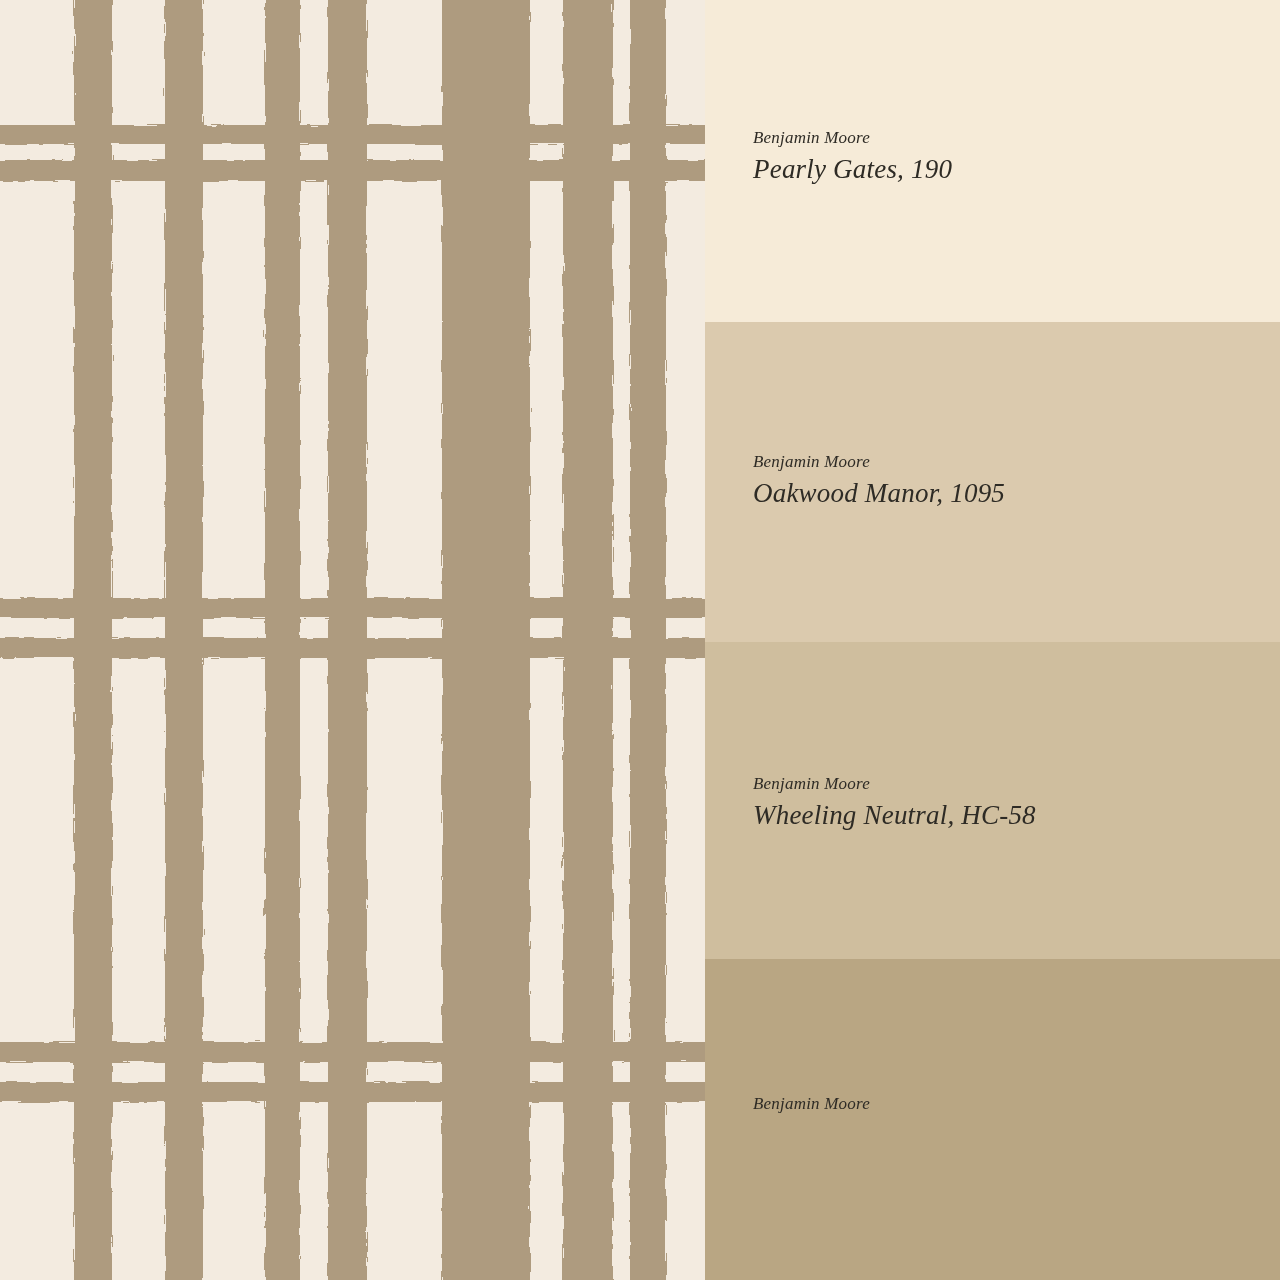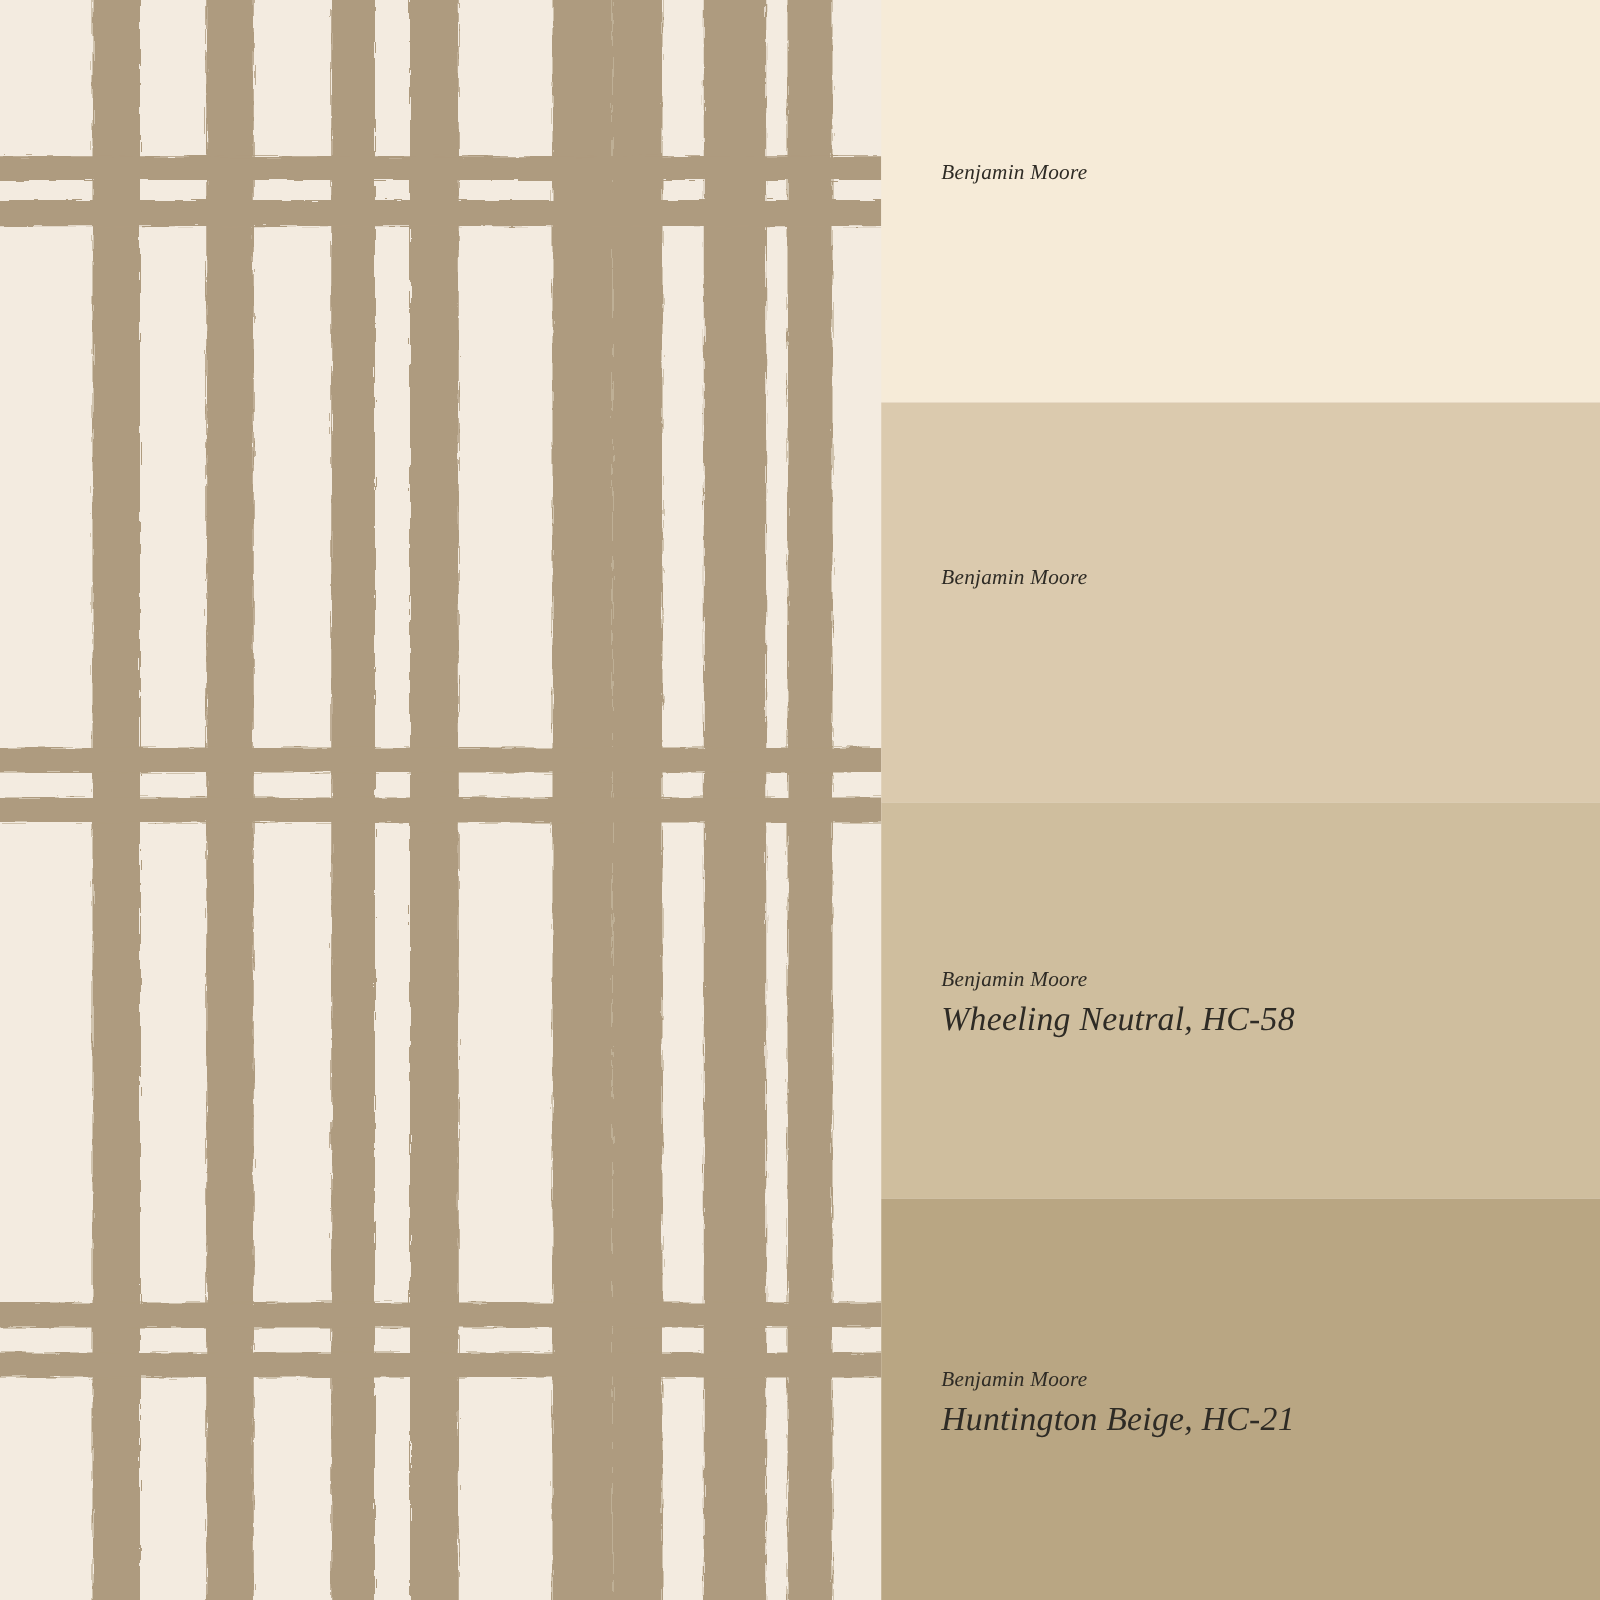--- a/index.html
+++ b/index.html
@@ -126,30 +126,31 @@
 
   <div class="swatch-stack">
 
     <div class="swatch sw-0" style="background: rgb(246, 235, 216);"></div>
     <div class="swatch sw-1" style="background: rgb(219, 202, 174);"></div>
     <div class="swatch sw-2" style="background: rgb(207, 190, 158);"></div>
     <div class="swatch sw-3" style="background: rgb(185, 166, 131);"></div>
 
     <div class="swatch-label lb-0" style="color: rgb(46, 43, 37);">
       <p class="brand">Benjamin Moore</p>
+      <p class="name">Pearly Gates, 190</p>
     </div>
 
     <div class="swatch-label lb-1" style="color: rgb(46, 43, 37);">
       <p class="brand">Benjamin Moore</p>
+      <p class="name">Oakwood Manor, 1095</p>
     </div>
 
     <div class="swatch-label lb-2" style="color: rgb(46, 43, 37);">
       <p class="brand">Benjamin Moore</p>
       <p class="name">Wheeling Neutral, HC-58</p>
     </div>
 
     <div class="swatch-label lb-3" style="color: rgb(46, 43, 37);">
       <p class="brand">Benjamin Moore</p>
-      <p class="name">Huntington Beige, HC-21</p>
     </div>
 
   </div>
 </div>
 
 </body></html>

